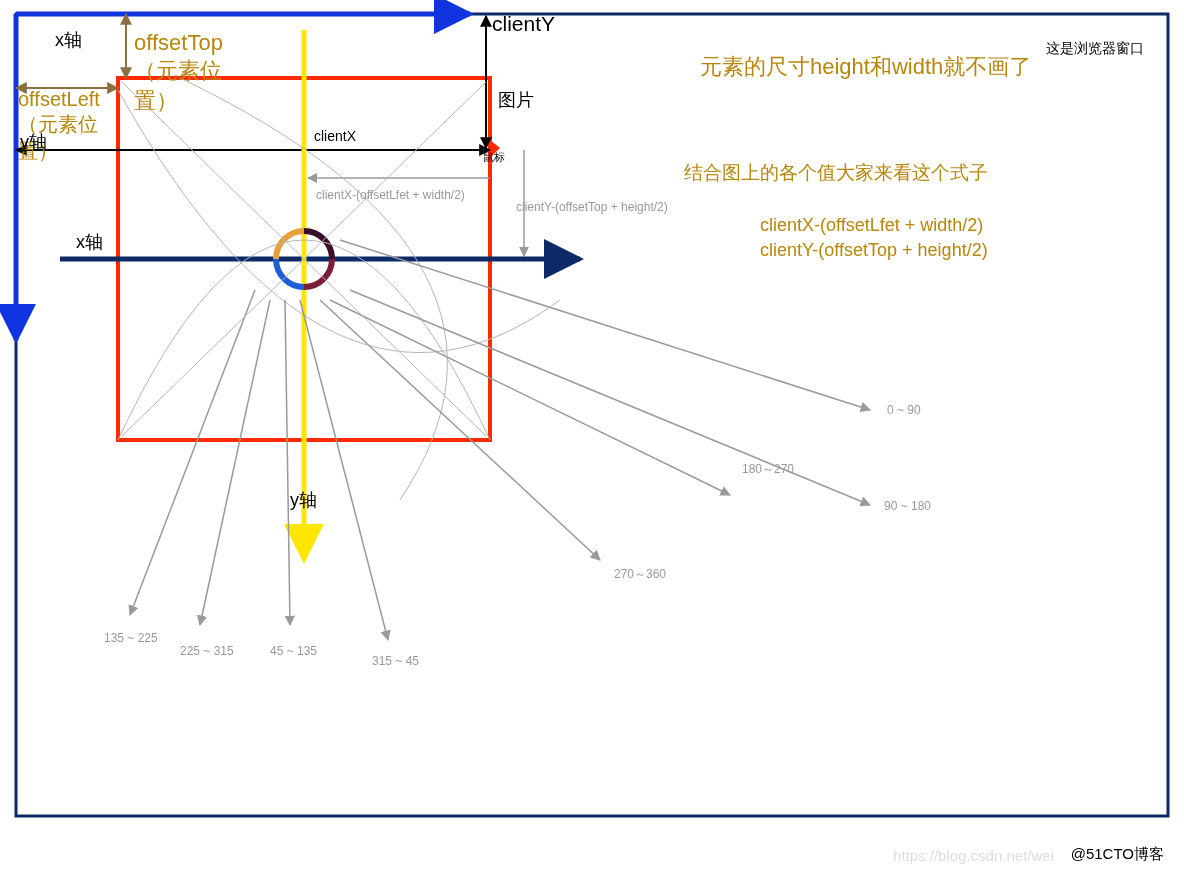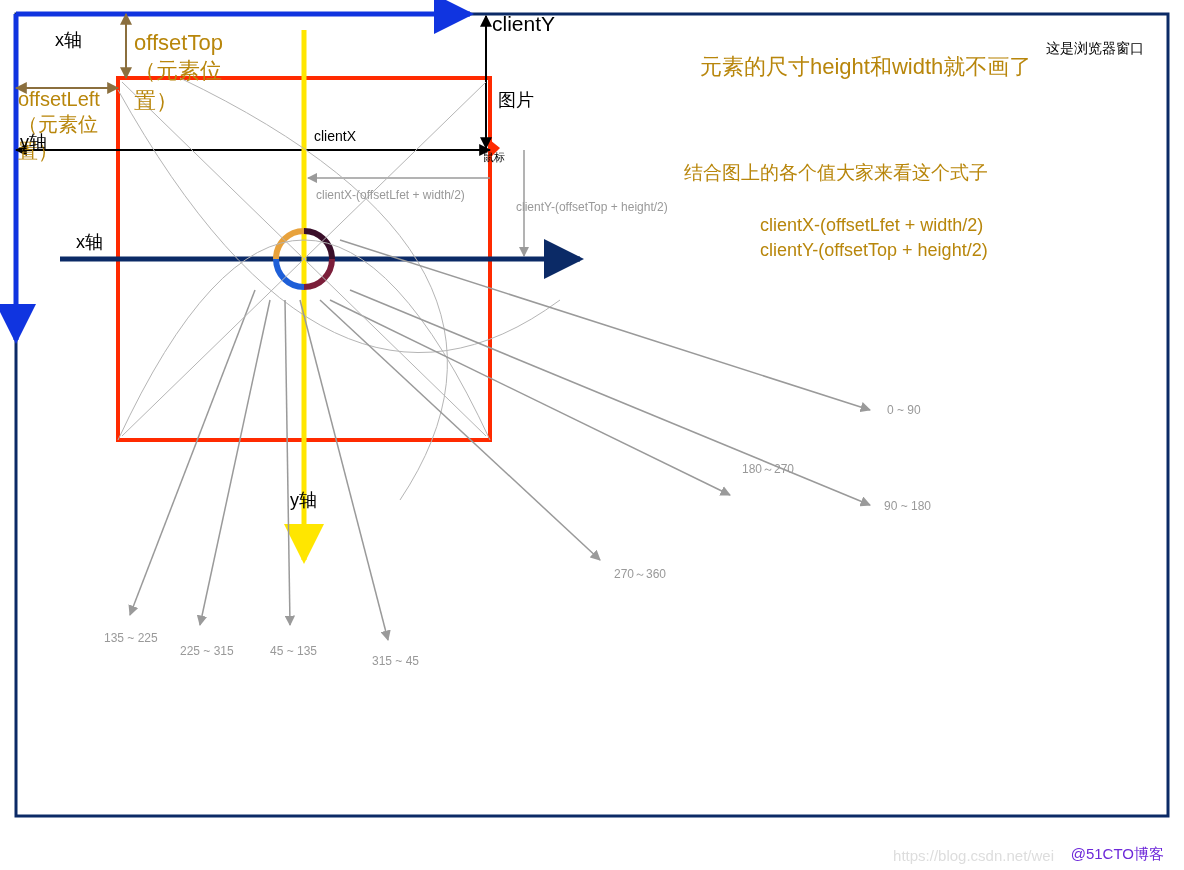--- a/index.html
+++ b/index.html
@@ -122,13 +122,13 @@
 <div class="lbl gray" style="left:887px;top:403px">0 ~ 90</div>
 <div class="lbl gray" style="left:884px;top:499px">90 ~ 180</div>
 <div class="lbl gray" style="left:742px;top:461px">180～270</div>
 <div class="lbl gray" style="left:614px;top:566px">270～360</div>
 <div class="lbl gray" style="left:372px;top:654px">315 ~ 45</div>
 <div class="lbl gray" style="left:270px;top:644px">45 ~ 135</div>
 <div class="lbl gray" style="left:180px;top:644px">225 ~ 315</div>
 <div class="lbl gray" style="left:104px;top:631px">135 ~ 225</div>
 
 <div class="watermark" style="right:130px;bottom:6px;color:#ddd">https://blog.csdn.net/wei</div>
-<div class="watermark" style="right:20px;bottom:6px;color:#6d28d9">@51CTO博客</div>
+<div class="watermark" style="right:20px;bottom:6px;color:#000000">@51CTO博客</div>
 
 </body></html>

